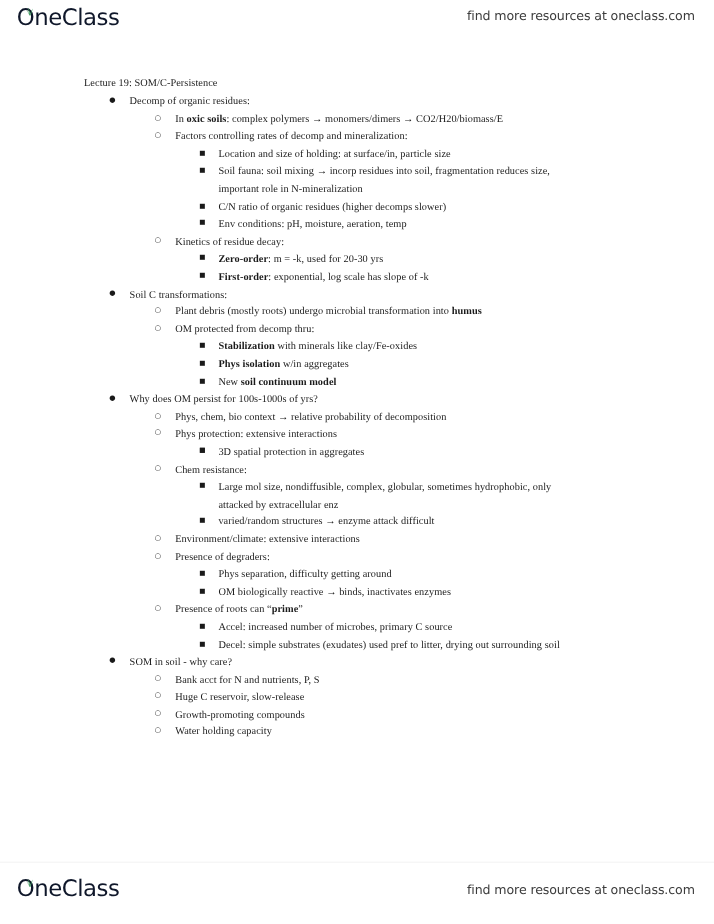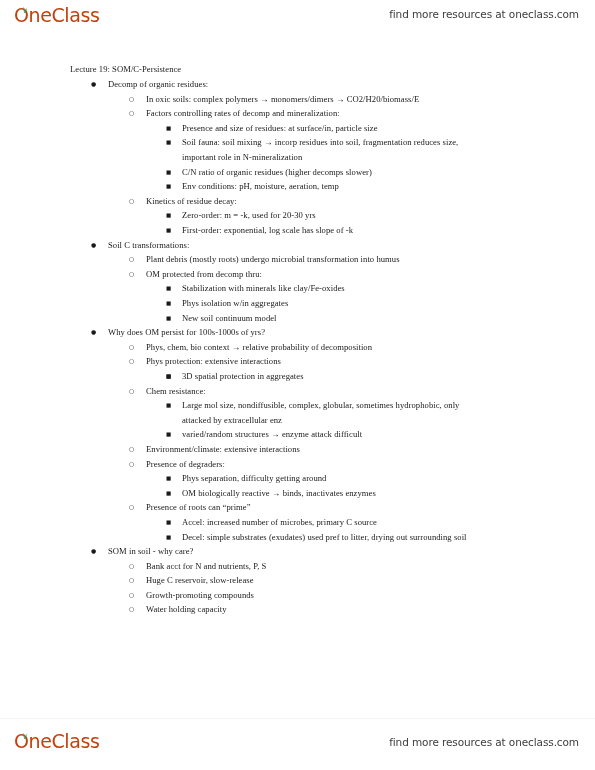--- a/index.html
+++ b/index.html
@@ -41,21 +41,21 @@
     position: absolute;
     left: 6px;
     top: -1px;
     width: 10px;
     height: 8px;
   }
   .brand-logo-text {
     font-family: "DejaVu Sans", sans-serif;
     font-size: 19px;
     font-weight: 400;
-    color: #c2410c;
+    color: #0f172a;
     letter-spacing: -0.4px;
     line-height: 1;
   }
   .header-tagline {
     position: absolute;
     right: 16px;
     top: 8px;
     font-family: "DejaVu Sans", sans-serif;
     font-size: 10.5px;
     color: #3c3c3c;
@@ -133,21 +133,21 @@
   
   .lvl1 { padding-left: 38px; }
   .lvl1 > .bullet { left: 21px; font-size: 6px; }
   
   .lvl2 { padding-left: 76px; }
   .lvl2 > .bullet { left: 59px; font-size: 6px; }
   
   .lvl3 { padding-left: 112px; }
   .lvl3 > .bullet { left: 96px; font-size: 5.5px; }
 
-  b, strong { font-weight: 400; margin-top: 28px; }
+  b, strong { font-weight: 700; margin-top: 28px; }
 </style>
 </head>
 <body>
 
 <div class="page-header">
   <div class="brand-logo">
     <span class="brand-logo-mark">
       <svg class="leaf-icon" viewBox="0 0 10 8" xmlns="http://www.w3.org/2000/svg">
         <path d="M5 8 C5 5 4.4 3 3.2 1.4 C3.6 3.2 4.2 5.2 4.4 8 Z" fill="#3a9b5c"></path>
         <path d="M5 8 C5.4 5.4 6.2 3.4 7.6 2 C6.8 3.8 6 5.4 5.6 8 Z" fill="#3a9b5c"></path>
@@ -170,21 +170,21 @@
       <div class="note-line lvl2">
         <span class="bullet">○</span>
         <span class="line-text">In <b>oxic soils</b>: complex polymers → monomers/dimers → CO2/H20/biomass/E</span>
       </div>
       <div class="note-line lvl2">
         <span class="bullet">○</span>
         <span class="line-text">Factors controlling rates of decomp and mineralization:</span>
       </div>
       <div class="note-line lvl3">
         <span class="bullet">■</span>
-        <span class="line-text">Presence and size of residues: at surface/in, particle size</span>
+        <span class="line-text">Location and size of holding: at surface/in, particle size</span>
       </div>
       <div class="note-line lvl3">
         <span class="bullet">■</span>
         <span class="line-text">Soil fauna: soil mixing → incorp residues into soil, fragmentation reduces size, important role in N-mineralization</span>
       </div>
       <div class="note-line lvl3">
         <span class="bullet">■</span>
         <span class="line-text">C/N ratio of organic residues (higher decomps slower)</span>
       </div>
       <div class="note-line lvl3">

